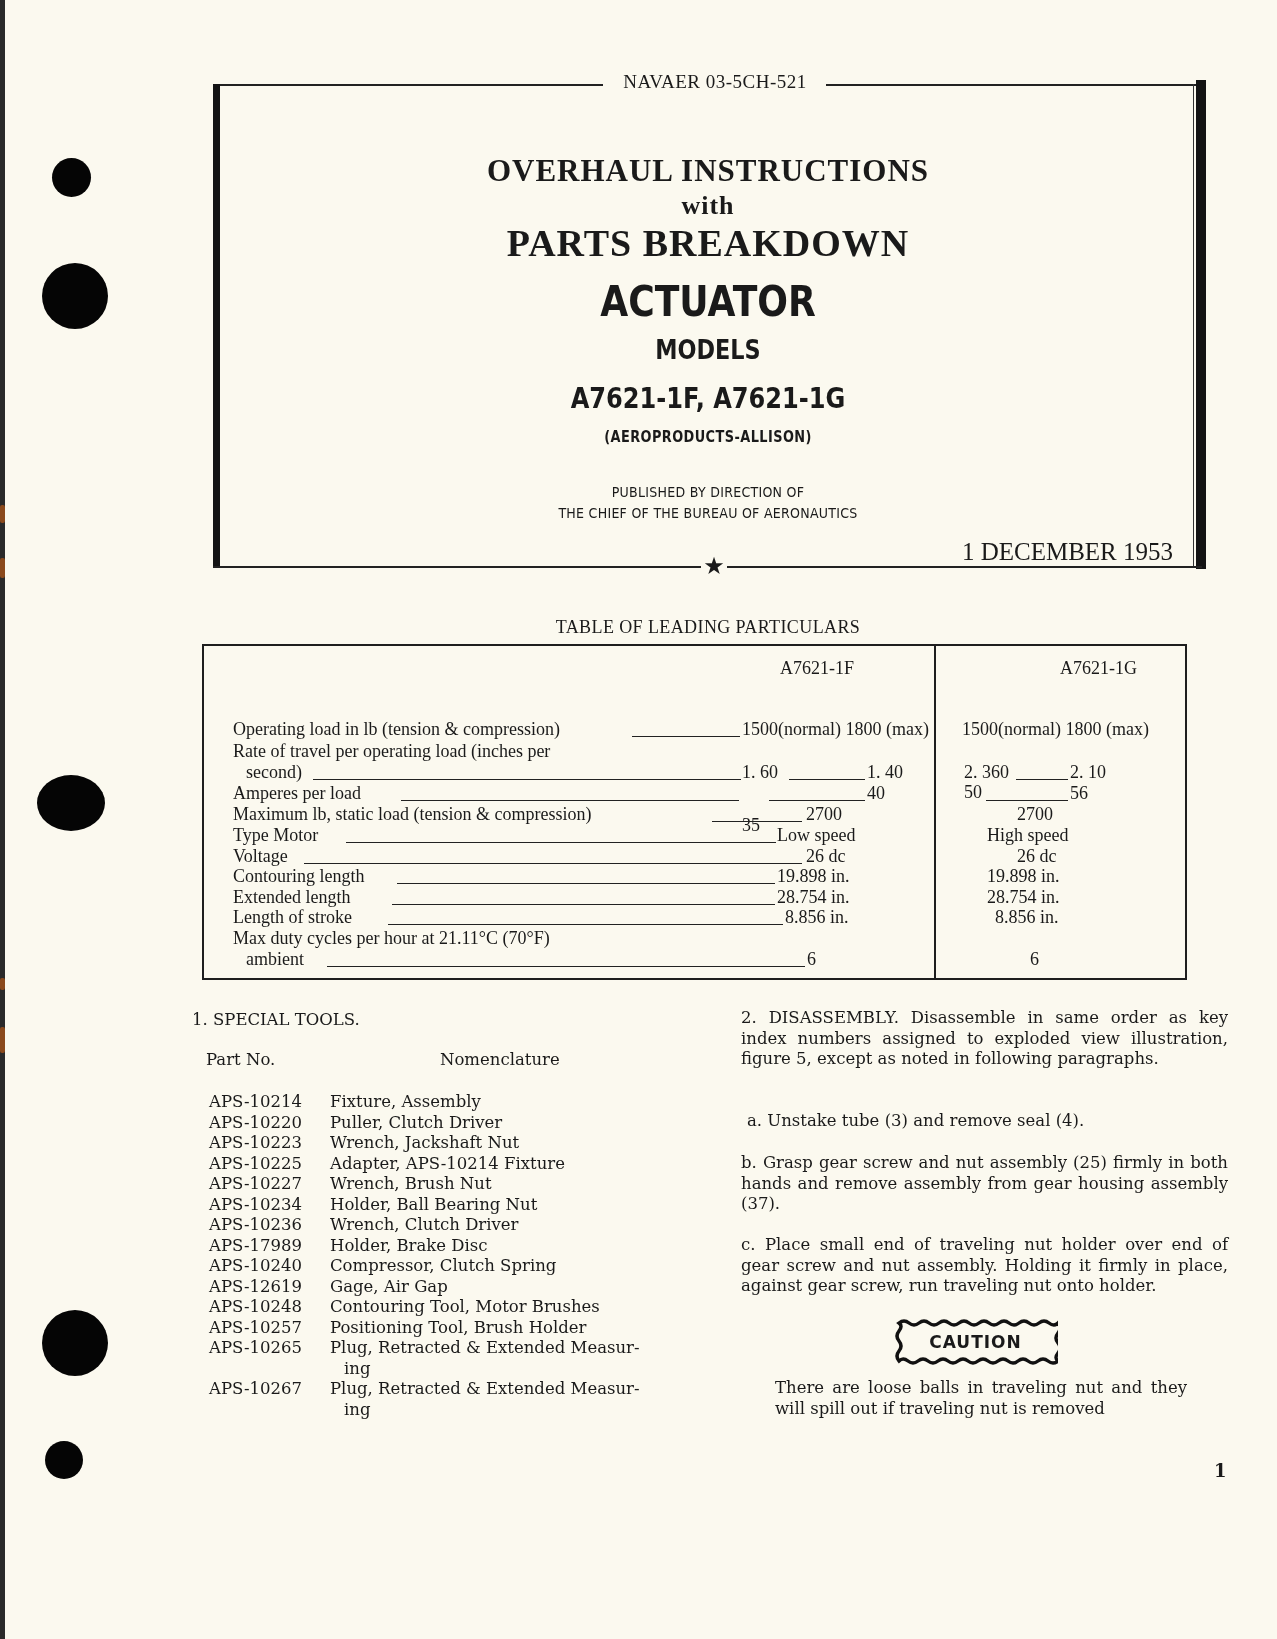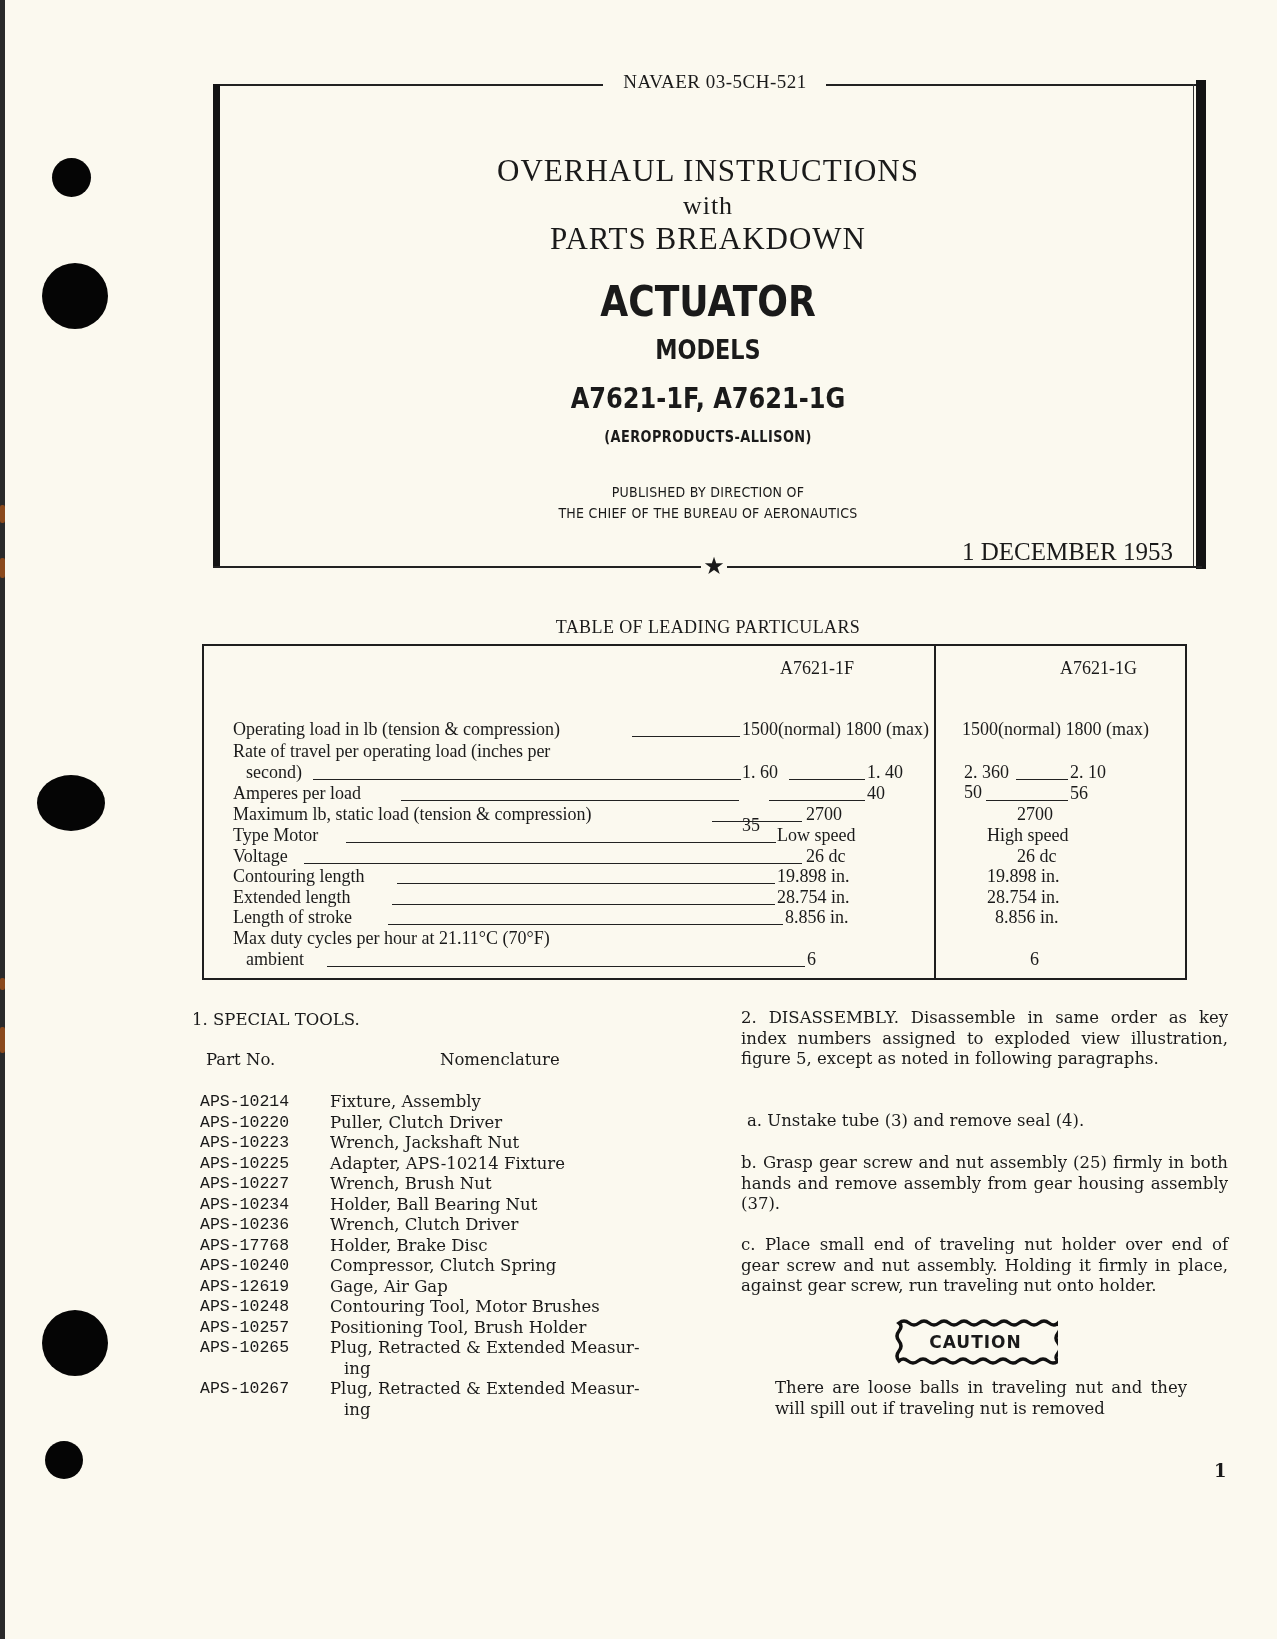--- a/index.html
+++ b/index.html
@@ -18,21 +18,21 @@
   .frame-top-line { position:absolute; height:2px; background:#222; top:84px; }
   .doc-number { position:absolute; top:71px; left:605px; width:220px; text-align:center;
     font-family:"Liberation Serif", serif; font-size:19px; letter-spacing:0.5px; }
   .frame-left { position:absolute; left:213px; top:84px; width:7px; height:482px; background:#141414; }
   .frame-right-thin { position:absolute; left:1193px; top:84px; width:1px; height:482px; background:#333; }
   .frame-right { position:absolute; left:1196px; top:80px; width:10px; height:489px; background:#141414; }
   .frame-bottom-line { position:absolute; top:566px; height:2px; background:#222; }
   .star { position:absolute; top:551px; left:701px; width:26px; text-align:center; font-size:24px; line-height:30px; }
 
   .title-serif { position:absolute; left:213px; width:990px; text-align:center;
-    font-family:"Liberation Serif", serif; font-weight:normal; }
+    font-family:"Liberation Serif", serif; font-weight:bold; }
   .title-sans { position:absolute; left:213px; width:990px; text-align:center;
     font-family:"DejaVu Sans", sans-serif; font-weight:bold; transform:scaleX(0.86); }
   .pub { position:absolute; left:213px; width:990px; text-align:center;
     font-family:"DejaVu Sans", sans-serif; font-size:14px; letter-spacing:0.3px; transform:scaleX(0.9); }
   .date { position:absolute; top:538px; right:104px; font-family:"Liberation Serif", serif; font-size:25px; }
 
   
   .tbl-title { position:absolute; top:617px; left:213px; width:990px; text-align:center;
     font-family:"Liberation Serif", serif; font-size:18px; letter-spacing:0.4px; }
   .tbl-box { position:absolute; left:202px; top:644px; width:985px; height:336px;
@@ -41,21 +41,21 @@
   .col-head { position:absolute; top:658px; font-family:"Liberation Serif", serif; font-size:18px; }
   .row { position:absolute; left:233px; font-family:"Liberation Serif", serif; font-size:18px; line-height:21px; white-space:nowrap; }
   .leader { position:absolute; height:1px; background:#222; }
   .cell { position:absolute; font-family:"Liberation Serif", serif; font-size:18px; line-height:21px; white-space:nowrap; }
 
   
   .body-txt { font-family:"DejaVu Serif", serif; font-size:16.5px; line-height:20.5px; }
   .sec-head { position:absolute; font-family:"DejaVu Serif", serif; font-size:16.5px; }
   .tools-head { position:absolute; top:1050px; font-family:"DejaVu Serif", serif; font-size:16.5px; }
   .tool-row { position:absolute; left:192px; width:500px; font-family:"DejaVu Serif", serif; font-size:16.5px; line-height:20.5px; }
-  .tool-pn { position:absolute; left:8px;font-family:Liberation Mono, monospace; }
+  .tool-pn { position:absolute; left:17px; }
   .tool-name { position:absolute; left:138px; width:340px; }
   .para { position:absolute; left:741px; width:487px; text-align:justify; }
   .caution-box { position:absolute; left:893px; top:1317px; width:165px; height:50px; }
   .caution-label { position:absolute; left:0; top:0; width:165px; height:50px; line-height:50px; text-align:center;
     font-family:"DejaVu Sans", sans-serif; font-size:17px; font-weight:bold; letter-spacing:1px; }
   .caution-text { position:absolute; left:775px; top:1378px; width:412px; text-align:justify; }
   .page-num { position:absolute; left:1214px; top:1460px; font-family:"DejaVu Serif", serif; font-size:18px; font-weight:bold; }
 </style>
 </head>
 <body>
@@ -73,21 +73,21 @@
 
 <div class="frame-top-line" style="left:213px;width:390px;"></div>
 <div class="frame-top-line" style="left:826px;width:378px;"></div>
 <div class="doc-number">NAVAER 03-5CH-521</div>
 <div class="frame-left"></div>
 <div class="frame-right-thin"></div>
 <div class="frame-right"></div>
 
 <div class="title-serif" style="top:153px;font-size:31px;letter-spacing:1px;">OVERHAUL INSTRUCTIONS</div>
 <div class="title-serif" style="top:191px;font-size:26px;letter-spacing:1px;">with</div>
-<div class="title-serif" style="top:221px;font-size:31px;letter-spacing:1px;">PARTS BREAKDOWN</div>
+<div class="title-serif" style="top:221px;font-size:38px;letter-spacing:1px;">PARTS BREAKDOWN</div>
 <div class="title-sans" style="top:277px;font-size:42px;">ACTUATOR</div>
 <div class="title-sans" style="top:335px;font-size:26px;">MODELS</div>
 <div class="title-sans" style="top:382px;font-size:28px;">A7621-1F, A7621-1G</div>
 <div class="title-sans" style="top:428px;font-size:15px;letter-spacing:0.5px;">(AEROPRODUCTS-ALLISON)</div>
 <div class="pub" style="top:484px;">PUBLISHED BY DIRECTION OF</div>
 <div class="pub" style="top:505px;">THE CHIEF OF THE BUREAU OF AERONAUTICS</div>
 <div class="date">1 DECEMBER 1953</div>
 
 <div class="frame-bottom-line" style="left:213px;width:488px;"></div>
 <div class="frame-bottom-line" style="left:727px;width:475px;"></div>
@@ -185,21 +185,21 @@
 </div>
 <div class="tool-row" style="top:1194.5px;">
   <span class="tool-pn">APS-10234</span>
   <span class="tool-name">Holder, Ball Bearing Nut</span>
 </div>
 <div class="tool-row" style="top:1215px;">
   <span class="tool-pn">APS-10236</span>
   <span class="tool-name">Wrench, Clutch Driver</span>
 </div>
 <div class="tool-row" style="top:1235.5px;">
-  <span class="tool-pn">APS-17768</span>
+  <span class="tool-pn">APS-17989</span>
   <span class="tool-name">Holder, Brake Disc</span>
 </div>
 <div class="tool-row" style="top:1256px;">
   <span class="tool-pn">APS-10240</span>
   <span class="tool-name">Compressor, Clutch Spring</span>
 </div>
 <div class="tool-row" style="top:1276.5px;">
   <span class="tool-pn">APS-12619</span>
   <span class="tool-name">Gage, Air Gap</span>
 </div>

